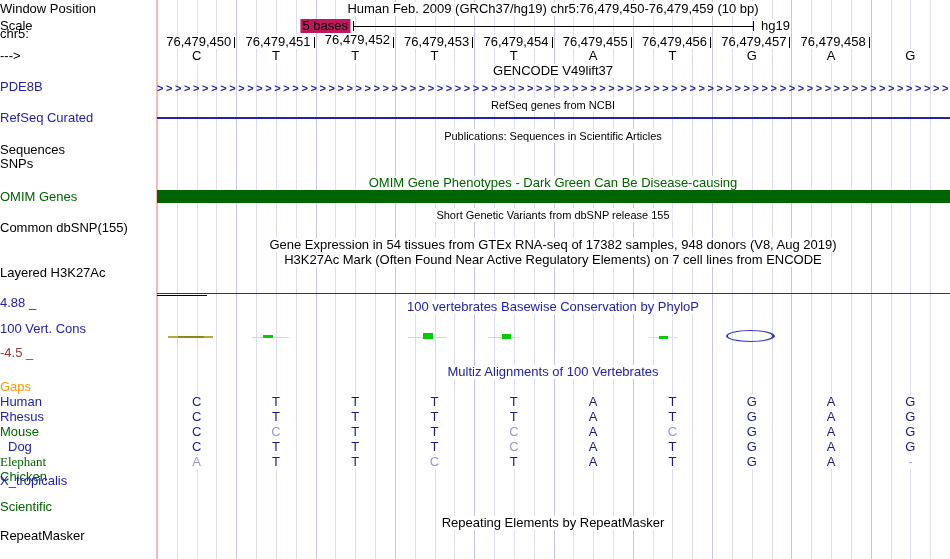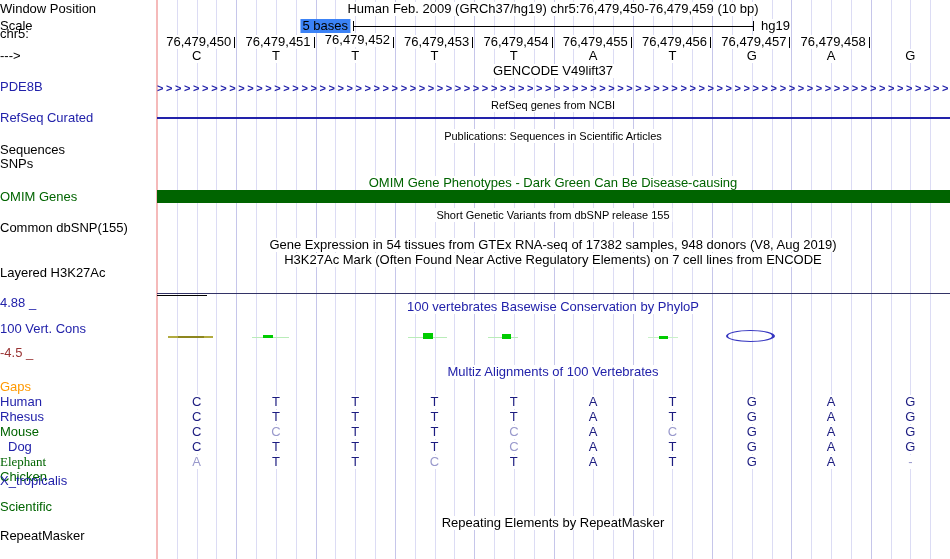--- a/index.html
+++ b/index.html
@@ -18,21 +18,21 @@
     background-image:
       repeating-linear-gradient(to right,var(--grid-major) 0,var(--grid-major) 1px,transparent 1px,transparent 79.3px),
       repeating-linear-gradient(to right,var(--grid-minor) 0,var(--grid-minor) 1px,transparent 1px,transparent 19.825px);
   }
   .pink{left:156px;top:0;width:2px;height:559px;background:var(--pink);}
   .llabel{left:0;width:152px;text-align:left;}
   .blue{color:var(--blue);} .green{color:var(--green);} .orange{color:var(--orange);}
   .maroon{color:var(--maroon);} .black{color:#000;}
   .ctitle{left:553px;transform:translateX(-50%);background:#fff;padding:0 3px;white-space:pre;}
   .small{font-size:11px;line-height:12px;}
-  .anchor-right{transform:translateX(-100%);background:#3b82f6;padding:0 2px;}
+  .anchor-right{transform:translateX(-100%);background:#be185d;padding:0 2px;}
   .anchor-center{transform:translateX(-50%);background:#fff;padding:0 2px;}
   .coord{background:#fff;}
   .tickv{width:1px;background:#000;}
   .hline{height:1px;background:#000;}
   .arrows{
     left:157px;top:81px;width:793px;height:13px;overflow:hidden;
     color:var(--blue);font-size:11px;line-height:13px;letter-spacing:2.6px;font-weight:bold;
   }
   .letter{color:var(--letter);}
   .letter.dim{color:var(--letter-dim);}

